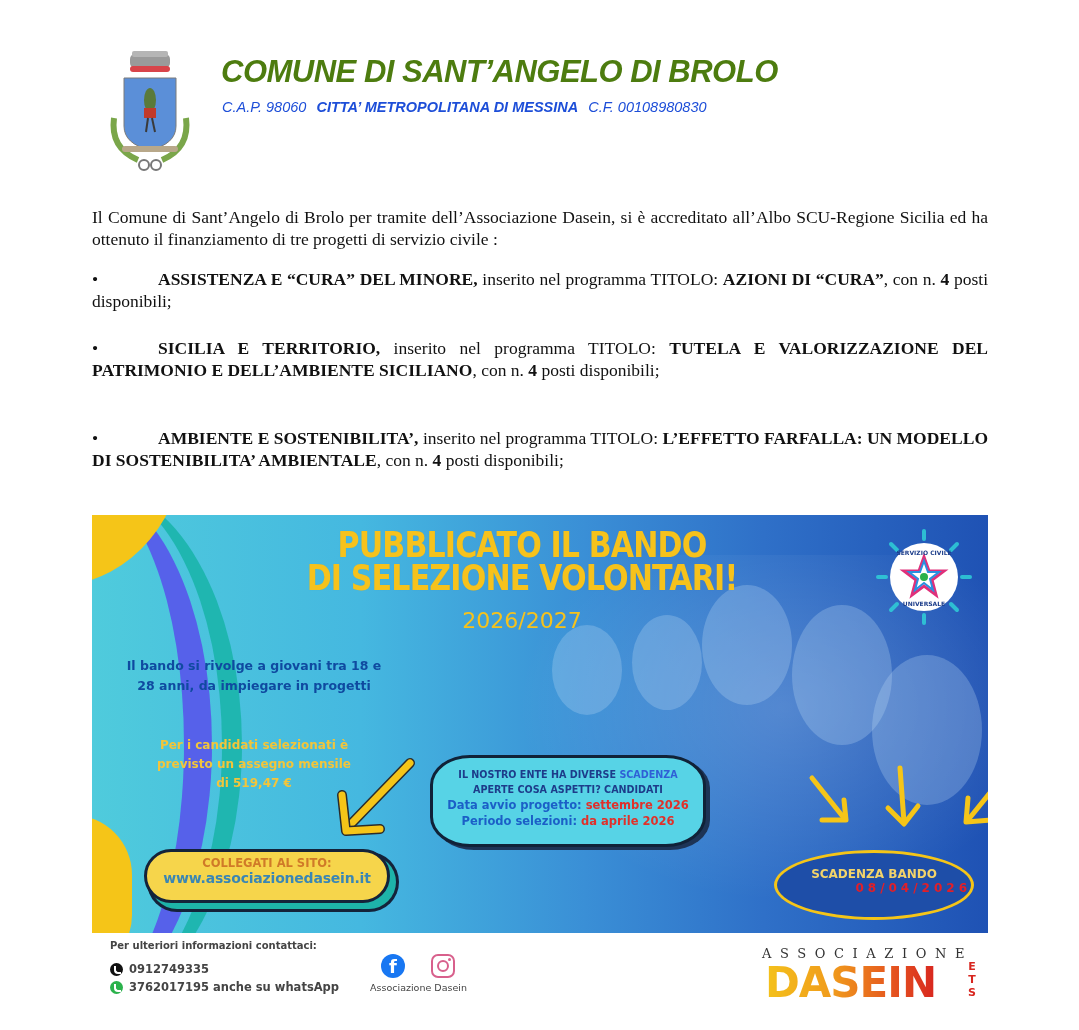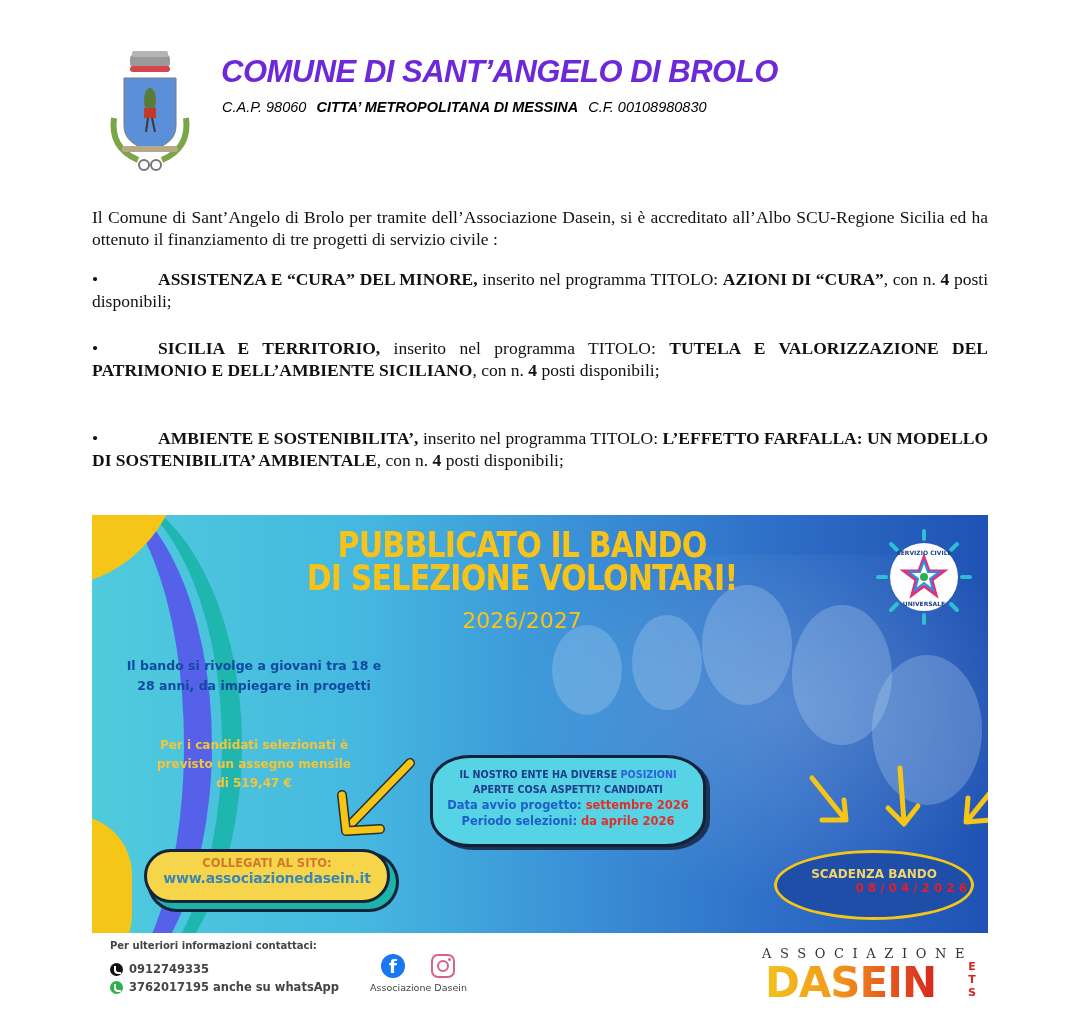--- a/index.html
+++ b/index.html
@@ -1,22 +1,22 @@
 <!DOCTYPE html>
 <html><head>
 <meta charset="utf-8">
 <style>
   * { box-sizing: border-box; margin: 0; padding: 0; }
   html, body { width: 1079px; height: 1030px; background: #ffffff; overflow: hidden; }
   body { position: relative; font-family: "Liberation Serif", serif; color: #111; }
 
   
   .crest { position: absolute; left: 104px; top: 48px; width: 92px; height: 130px; }
-  .title { position: absolute; left: 221px; top: 54px; font-family: "Liberation Sans", sans-serif; font-style: italic; font-weight: bold; font-size: 31px; letter-spacing: -0.5px; color: #6d28d9; white-space: nowrap; }
-  .subtitle { position: absolute; left: 222px; top: 99px; font-family: "Liberation Sans", sans-serif; font-style: italic; font-size: 14.5px; color: #000000; white-space: nowrap; }
+  .title { position: absolute; left: 221px; top: 54px; font-family: "Liberation Sans", sans-serif; font-style: italic; font-weight: bold; font-size: 31px; letter-spacing: -0.5px; color: #4d7c0f; white-space: nowrap; }
+  .subtitle { position: absolute; left: 222px; top: 99px; font-family: "Liberation Sans", sans-serif; font-style: italic; font-size: 14.5px; color: #1d4ed8; white-space: nowrap; }
   .subtitle b { font-weight: bold; }
   .subtitle span { margin-right: 6px; }
 
   
   .para { position: absolute; left: 92px; width: 896px; font-size: 17.5px; line-height: 22px; text-align: justify; }
   .intro { top: 206px; }
   .item { text-align: justify; text-align-last: left; }
   .item1 { top: 268px; }
   .item2 { top: 337px; }
   .item3 { top: 427px; }
@@ -171,21 +171,21 @@
     <path d="M14 40 L18 76 L52 74" fill="none" stroke="#2b2b2b" stroke-width="10" stroke-linecap="round" stroke-linejoin="round"></path>
     <path d="M14 40 L18 76 L52 74" fill="none" stroke="#f5c518" stroke-width="7" stroke-linecap="round" stroke-linejoin="round"></path>
   </svg>
 
   <div class="site-box">
     <div class="site-label">COLLEGATI AL SITO:</div>
     <div class="site-url">www.associazionedasein.it</div>
   </div>
 
   <div class="cloud">
-    <div class="l1"><span>IL NOSTRO ENTE HA DIVERSE </span><span class="blue">POSIZIONI</span></div>
+    <div class="l1"><span>IL NOSTRO ENTE HA DIVERSE </span><span class="blue">SCADENZA</span></div>
     <div class="l1">APERTE COSA ASPETTI? CANDIDATI</div>
     <div class="l3"><span>Data avvio progetto: </span><span class="red">settembre 2026</span></div>
     <div class="l3"><span>Periodo selezioni: </span><span class="red">da aprile 2026</span></div>
   </div>
 
   <svg class="arrows-right" viewBox="0 0 240 80">
     <g stroke="#f5c518" stroke-width="5" stroke-linecap="round" fill="none" stroke-linejoin="round">
       <path d="M40 18 L72 58"></path>
         <path d="M50 60 L74 60 L72 40"></path>
       <path d="M128 8 L132 62"></path>

